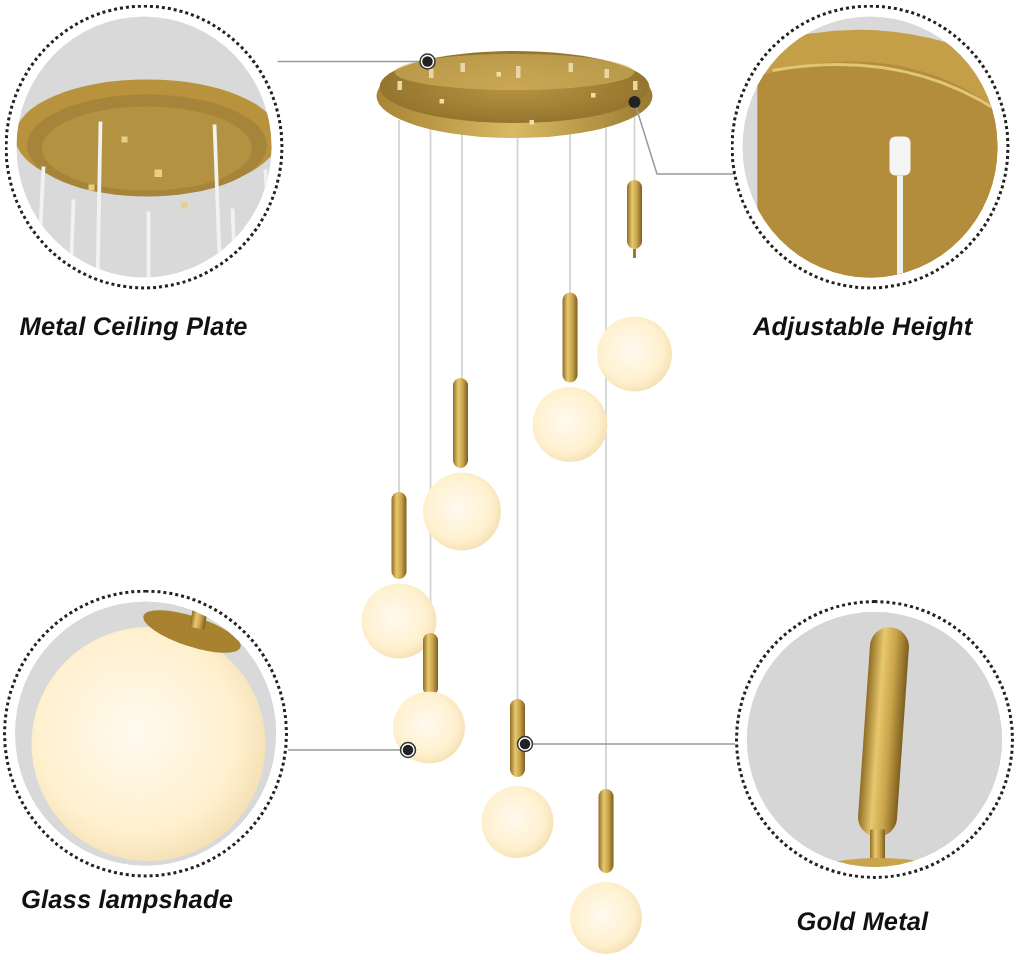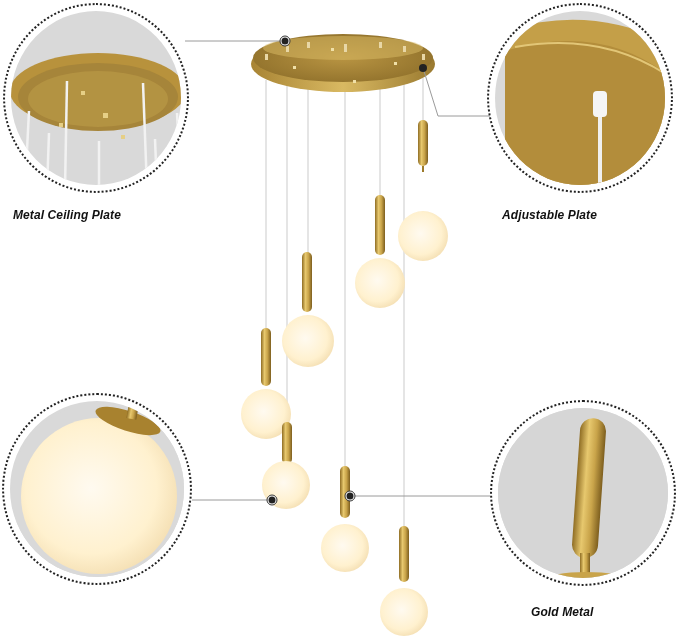--- a/index.html
+++ b/index.html
@@ -1,20 +1,20 @@
 <!DOCTYPE html>
 <html><head>
 <meta charset="utf-8">
 <style>
   html, body { margin:0; padding:0; background:#ffffff; }
   body { width:679px; height:640px; position:relative; overflow:hidden; font-family:"Liberation Sans", sans-serif; }
   .stage { position:absolute; left:0; top:0; width:679px; height:640px; }
   .callout-circle { position:absolute; border-radius:50%; border:2px dotted #222; box-sizing:border-box; overflow:hidden; }
   .callout-inner { position:absolute; left:6px; top:6px; right:6px; bottom:6px; border-radius:50%; overflow:hidden; background:#d9d9d9; }
-  .label { position:absolute; font-style:italic; font-weight:bold; font-size:12px; color:#111; white-space:nowrap; letter-spacing:0.1px; }
+  .label { position:absolute; font-style:italic; font-weight:bold; font-size:17px; color:#111; white-space:nowrap; letter-spacing:0.1px; }
   svg { position:absolute; left:0; top:0; }
 </style>
 </head>
 <body>
 
 <div class="stage">
 
   <svg width="679" height="640" viewBox="0 0 679 640">
     <defs>
       <linearGradient id="goldH" x1="0" y1="0" x2="1" y2="0">
@@ -143,32 +143,33 @@
     <div class="callout-inner">
       <svg width="174" height="178" viewBox="0 0 174 178">
         <path d="M10,20 Q100,-10 190,40 L190,178 L10,178 Z" fill="#c49f48"></path>
         <path d="M10,40 Q110,10 180,70 L180,178 L10,178 Z" fill="#b38d3b"></path>
         <path d="M20,36 Q110,20 178,68" stroke="#e2c677" stroke-width="2" fill="none"></path>
         <rect x="98" y="80" width="14" height="26" rx="4" fill="#f5f5f5"></rect>
         <line x1="105" y1="106" x2="105" y2="178" stroke="#f0f0f0" stroke-width="4"></line>
       </svg>
     </div>
   </div>
-  <div class="label" style="left:502px; top:208px;">Adjustable Plate</div>
+  <div class="label" style="left:502px; top:208px;">Adjustable Height</div>
 
   <div class="callout-circle" style="left:2px; top:393px; width:190px; height:192px;">
     <div class="callout-inner">
       <svg width="178" height="180" viewBox="0 0 178 180">
         <circle cx="89" cy="90" r="88" fill="#d9d9d9"></circle>
         <circle cx="89" cy="95" r="78" fill="url(#glassG)"></circle>
         <ellipse cx="118" cy="20" rx="34" ry="10" fill="#a8822f" transform="rotate(18 118 20)"></ellipse>
         <rect x="118" y="-4" width="10" height="22" fill="url(#goldH)" transform="rotate(10 123 8)"></rect>
       </svg>
     </div>
   </div>
+  <div class="label" style="left:14px; top:590px;">Glass lampshade</div>
 
   <div class="callout-circle" style="left:490px; top:400px; width:186px; height:186px;">
     <div class="callout-inner">
       <svg width="174" height="174" viewBox="0 0 174 174">
         <rect x="0" y="0" width="174" height="174" fill="#d6d6d6"></rect>
         <rect x="78" y="10" width="26" height="140" rx="13" fill="url(#goldH)" transform="rotate(4 91 80)"></rect>
         <rect x="82" y="145" width="10" height="20" fill="url(#goldH)"></rect>
         <ellipse cx="88" cy="172" rx="40" ry="8" fill="#c9a44a"></ellipse>
       </svg>
     </div>

